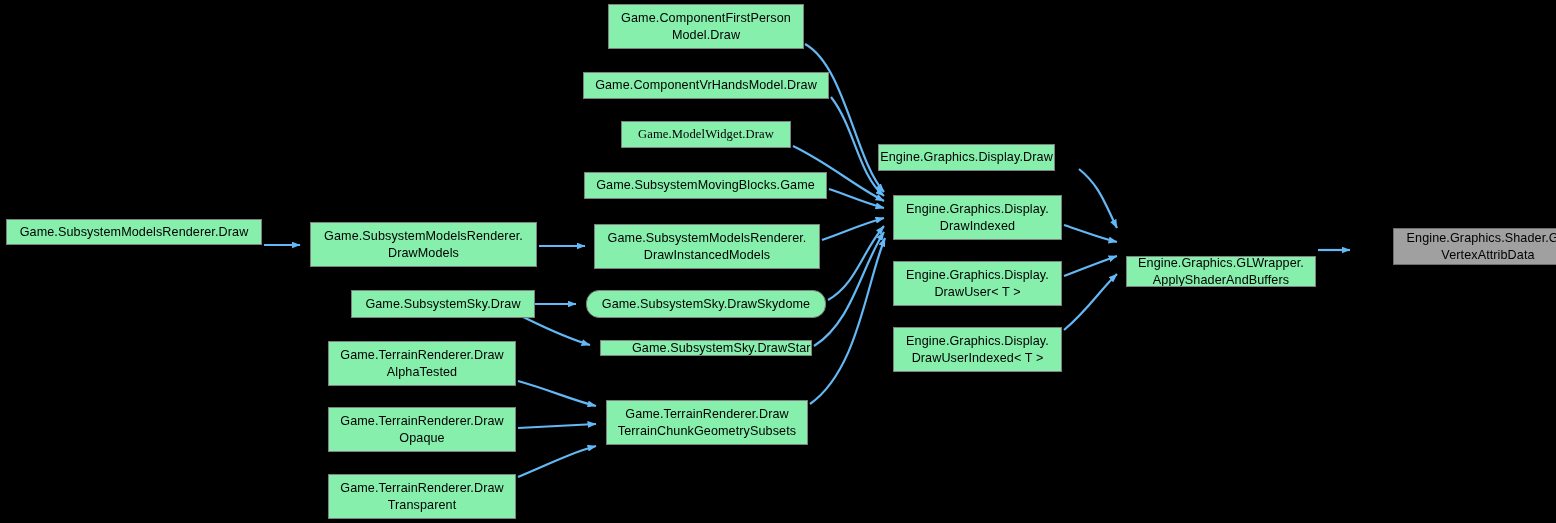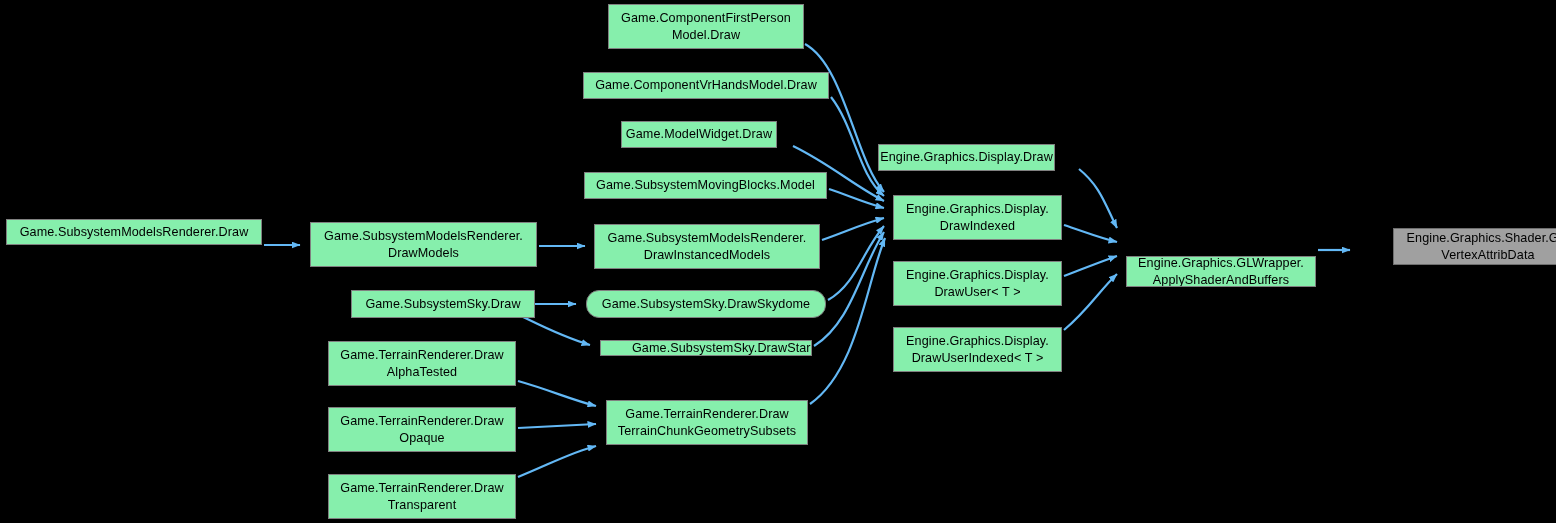--- a/index.html
+++ b/index.html
@@ -84,22 +84,22 @@
       </g>
   </svg>
 
   <div id="node-group">
       <div class="graph-node" style="left: 6px; top: 219px; width: 256px; height: 26px;"><span class="node-label">Game.SubsystemModelsRenderer.Draw</span></div>
       <div class="graph-node" style="left: 310px; top: 222px; width: 227px; height: 45px;"><span class="node-label">Game.SubsystemModelsRenderer.
 DrawModels</span></div>
       <div class="graph-node" style="left: 608px; top: 4px; width: 196px; height: 45px;"><span class="node-label">Game.ComponentFirstPerson
 Model.Draw</span></div>
       <div class="graph-node" style="left: 583px; top: 72px; width: 246px; height: 27px;"><span class="node-label">Game.ComponentVrHandsModel.Draw</span></div>
-      <div class="graph-node" style="left: 621px; top: 121px; width: 156px; height: 27px;"><span class="node-label">Game.ModelWidget.Draw</span></div>
-      <div class="graph-node" style="left: 584px; top: 172px; width: 243px; height: 27px;"><span class="node-label">Game.SubsystemMovingBlocks.Model</span></div>
+      <div class="graph-node" style="left: 621px; top: 121px; width: 170px; height: 27px; font-family: Liberation Serif, serif;"><span class="node-label">Game.ModelWidget.Draw</span></div>
+      <div class="graph-node" style="left: 584px; top: 172px; width: 243px; height: 27px;"><span class="node-label">Game.SubsystemMovingBlocks.Game</span></div>
       <div class="graph-node" style="left: 594px; top: 224px; width: 226px; height: 45px;"><span class="node-label">Game.SubsystemModelsRenderer.
 DrawInstancedModels</span></div>
       <div class="graph-node" style="left: 331px; top: 290px; width: 184px; height: 28px; margin-left: 20px;"><span class="node-label">Game.SubsystemSky.Draw</span></div>
       <div class="graph-node" style="left: 586px; top: 290px; width: 240px; height: 28px; border-radius: 13px;"><span class="node-label">Game.SubsystemSky.DrawSkydome</span></div>
       <div class="graph-node" style="left: 600px; top: 340px; width: 212px; height: 16px; padding-left: 37px;"><span class="node-label">Game.SubsystemSky.DrawStars</span></div>
       <div class="graph-node" style="left: 328px; top: 341px; width: 188px; height: 45px;"><span class="node-label">Game.TerrainRenderer.Draw
 AlphaTested</span></div>
       <div class="graph-node" style="left: 328px; top: 407px; width: 188px; height: 45px;"><span class="node-label">Game.TerrainRenderer.Draw
 Opaque</span></div>
       <div class="graph-node" style="left: 328px; top: 474px; width: 188px; height: 45px;"><span class="node-label">Game.TerrainRenderer.Draw

